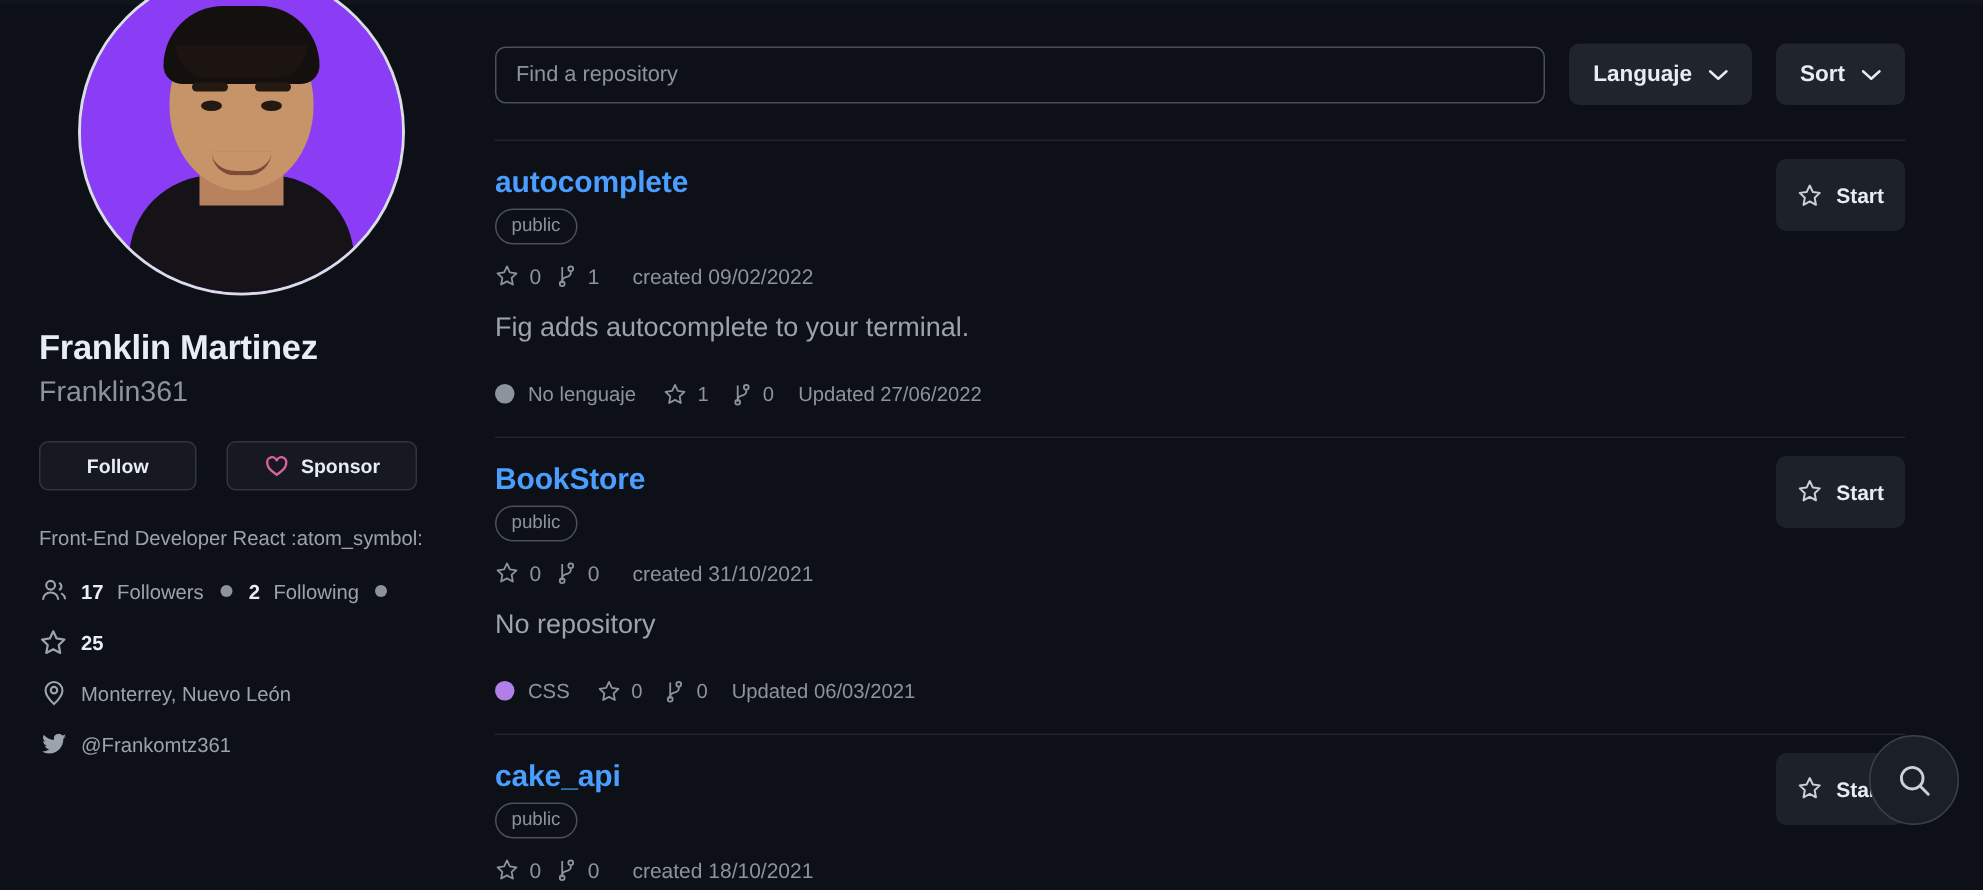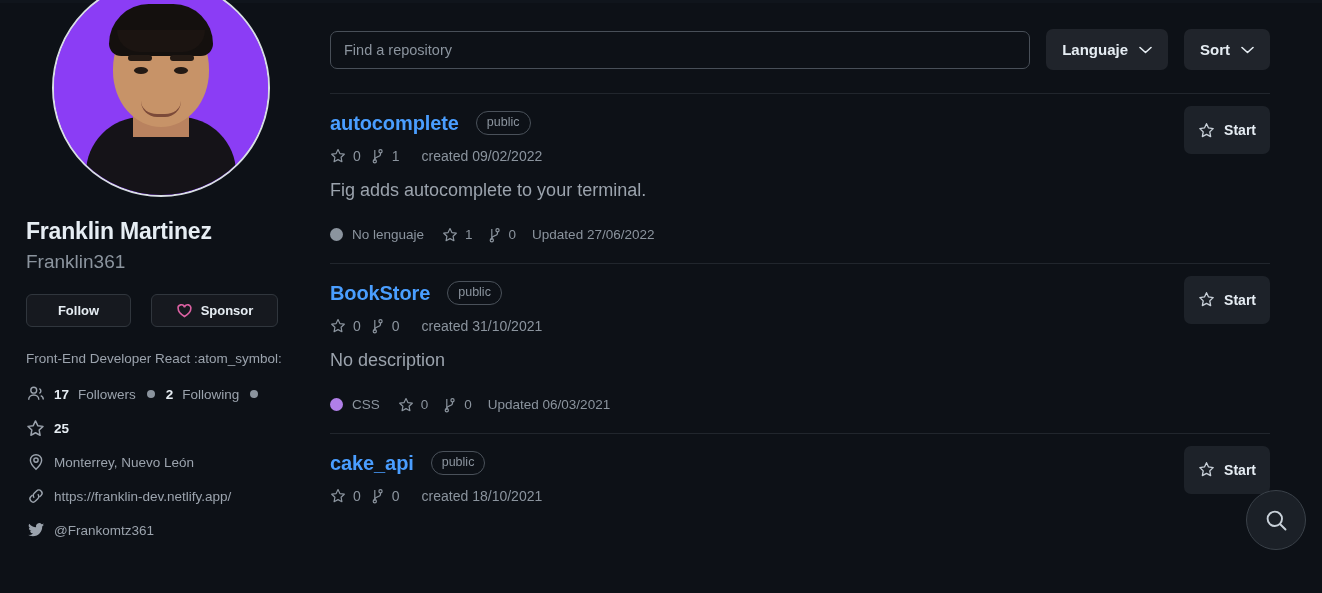--- a/index.html
+++ b/index.html
@@ -121,21 +121,21 @@
 
   .repo-list { margin-top: 23px; }
   .repo {
     border-top: 1px solid #21262d;
     padding: 17px 0 20px 0;
     position: relative;
     display: flex;
   }
   .repo:first-child { border-top: 1px solid #21262d; }
   .repo-left { flex: 1 1 auto; min-width: 0; }
-  .repo-head { display: flex; align-items: flex-end; gap: 17px; }
+  .repo-head { display: flex; align-items: flex-start; gap: 5px; flex-direction: column; }
   .repo-name {
     font-size: 20px; font-weight: bold; color: #4a9eff;
     text-decoration: none; cursor: pointer; letter-spacing: -0.1px;
   }
   .badge {
     border: 1px solid #4a515a; border-radius: 999px;
     padding: 2px 10px 3px 10px; font-size: 12.5px; color: #8b949e;
     line-height: 1.35;
   }
   .counts {
@@ -246,29 +246,20 @@
       <div class="meta-row">
         <span class="meta-ico">
           <svg width="18" height="18" viewBox="0 0 16 16" fill="none" stroke="#9ba3ad" stroke-width="1.25">
             <path d="M8 14.5s5-4.6 5-8a5 5 0 1 0-10 0c0 3.4 5 8 5 8z"></path>
             <circle cx="8" cy="6.3" r="1.9"></circle>
           </svg>
         </span>
         <span>Monterrey, Nuevo León</span>
       </div>
 
-      <div class="meta-row">
-        <span class="meta-ico">
-          <svg width="18" height="18" viewBox="0 0 16 16" fill="none" stroke="#9ba3ad" stroke-width="1.25">
-            <path d="M6.4 9.6a2.8 2.8 0 0 1 0-4l2.1-2.1a2.8 2.8 0 0 1 4 4L11 9"></path>
-            <path d="M9.6 6.4a2.8 2.8 0 0 1 0 4l-2.1 2.1a2.8 2.8 0 0 1-4-4L5 7"></path>
-          </svg>
-        </span>
-        <span class="link-txt">https://franklin-dev.netlify.app/</span>
-      </div>
 
       <div class="meta-row">
         <span class="meta-ico">
           <svg width="18" height="18" viewBox="0 0 16 16" fill="#9ba3ad">
             <path d="M15.3 3.3c-.5.25-1.1.4-1.7.5.6-.37 1.05-.95 1.27-1.63-.57.34-1.2.58-1.86.72a2.93 2.93 0 0 0-5 2.67A8.3 8.3 0 0 1 2 2.5a2.93 2.93 0 0 0 .9 3.9c-.47-.01-.92-.15-1.3-.36v.04a2.93 2.93 0 0 0 2.34 2.87c-.43.12-.9.14-1.33.05a2.93 2.93 0 0 0 2.73 2.03A5.88 5.88 0 0 1 .7 12.3a8.28 8.28 0 0 0 4.48 1.31c5.38 0 8.32-4.45 8.32-8.31v-.38c.57-.41 1.06-.93 1.45-1.52z"></path>
           </svg>
         </span>
         <span>@Frankomtz361</span>
       </div>
 
@@ -387,21 +378,21 @@
                     <circle cx="11.5" cy="3.2" r="1.6"></circle>
                     <path d="M11.5 4.9v1.3c0 1.7-1.6 2.2-3 2.6-1.3.4-2.7.9-2.7 2.5v1.6"></path>
                     <circle cx="5.8" cy="13.2" r="1.6"></circle>
                     <path d="M5.8 2v9.6"></path>
                   </svg>
               </span>
               <span>0</span>
             </span>
             <span class="created">created 31/10/2021</span>
           </div>
-          <div class="desc">No description</div>
+          <div class="desc">No repository</div>
           <div class="footmeta">
             <span class="lang-dot" style="background:#b07fe8"></span>
             <span>CSS</span>
             <span class="grp" style="margin-left:9px">
               <span>
                 <svg width="16" height="16" viewBox="0 0 16 16" fill="none" stroke="#8b949e" stroke-width="1.2" stroke-linejoin="round">
                     <path d="M8 1.6l1.9 4 4.4.6-3.2 3.1.8 4.4L8 11.6l-3.9 2.1.8-4.4L1.7 6.2l4.4-.6z"></path>
                   </svg>
               </span>
               <span>0</span>

